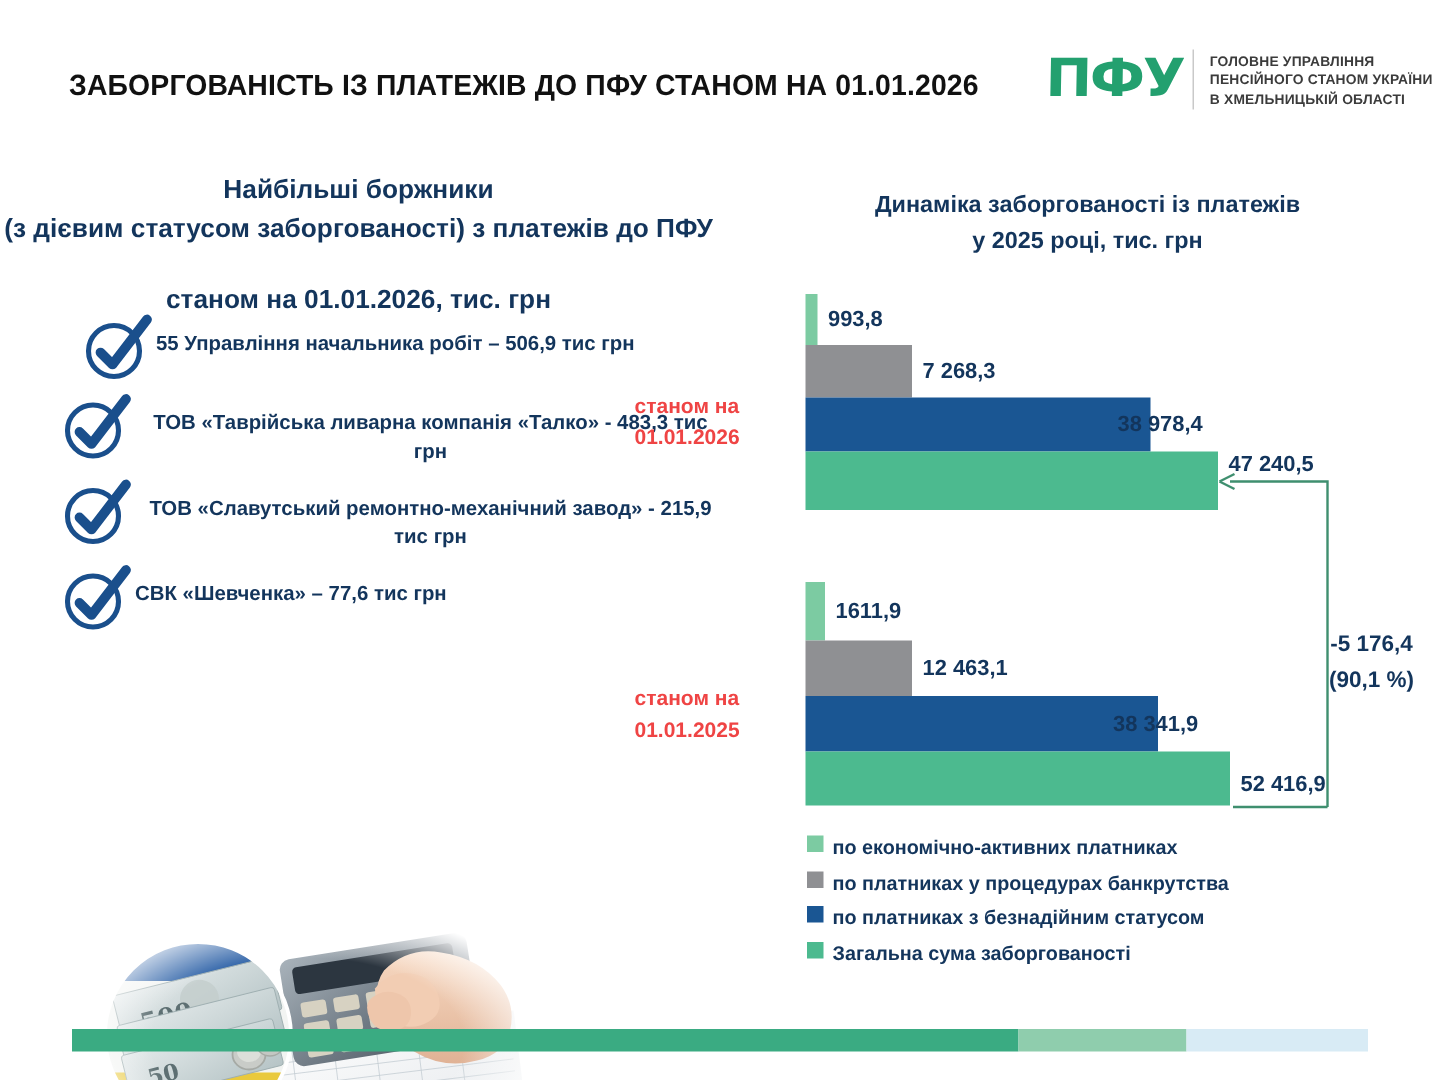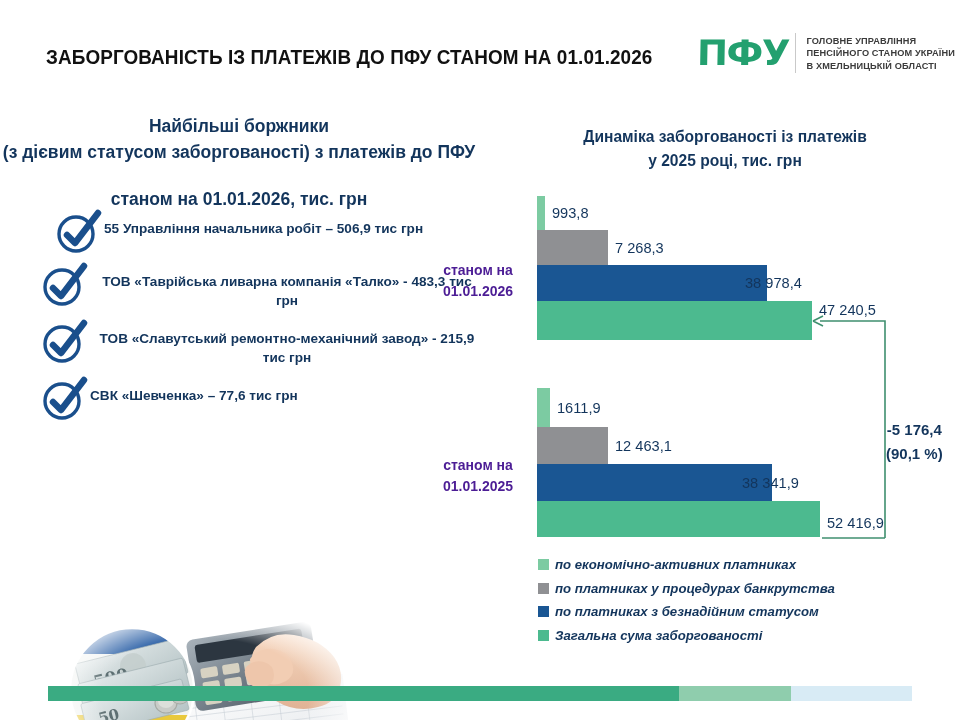--- a/index.html
+++ b/index.html
@@ -63,32 +63,32 @@
 
   
   .right-panel{position:absolute;left:420px;top:105px;width:540px;height:570px;}
   .chart-title{
     position:absolute;left:95px;top:20px;width:420px;text-align:center;
     font-size:15.6px;font-weight:bold;line-height:24px;color:#13355c;
   }
   .plot{position:absolute;left:0;top:0;width:540px;height:570px;}
 
   .grp-label{
-    position:absolute;text-align:center;width:110px;
-    font-size:14px;font-weight:bold;line-height:21px;color:#4c1d95;
+    position:absolute;text-align:left;width:110px;
+    font-size:14px;font-weight:bold;line-height:21px;color:#ef4444;
   }
   .bar{position:absolute;height:0;}
   .bar-rect{position:absolute;left:0;top:0;height:100%;width:100%;}
   .bar-val{
     position:absolute;top:50%;transform:translateY(-50%);
-    font-size:14.6px;font-weight:normal;color:#13355c;white-space:nowrap;
+    font-size:14.6px;font-weight:bold;color:#13355c;white-space:nowrap;
   }
 
   .legend{position:absolute;left:118px;top:452px;}
-  .legend-row{display:flex;align-items:center;margin-bottom:8.5px;font-style:italic;}
+  .legend-row{display:flex;margin-bottom:8.5px;}
   .legend-swatch{width:11px;height:11px;margin-right:6px;}
   .legend-label{font-size:13.2px;font-weight:bold;color:#13355c;white-space:nowrap;}
 
   .delta-text{
     position:absolute;left:886px;top:418px;
     font-size:15px;font-weight:bold;line-height:24px;color:#13355c;white-space:nowrap;text-align:center;
   }
 
   
   .footer{position:absolute;left:48px;top:686px;width:864px;height:15px;display:flex;}

